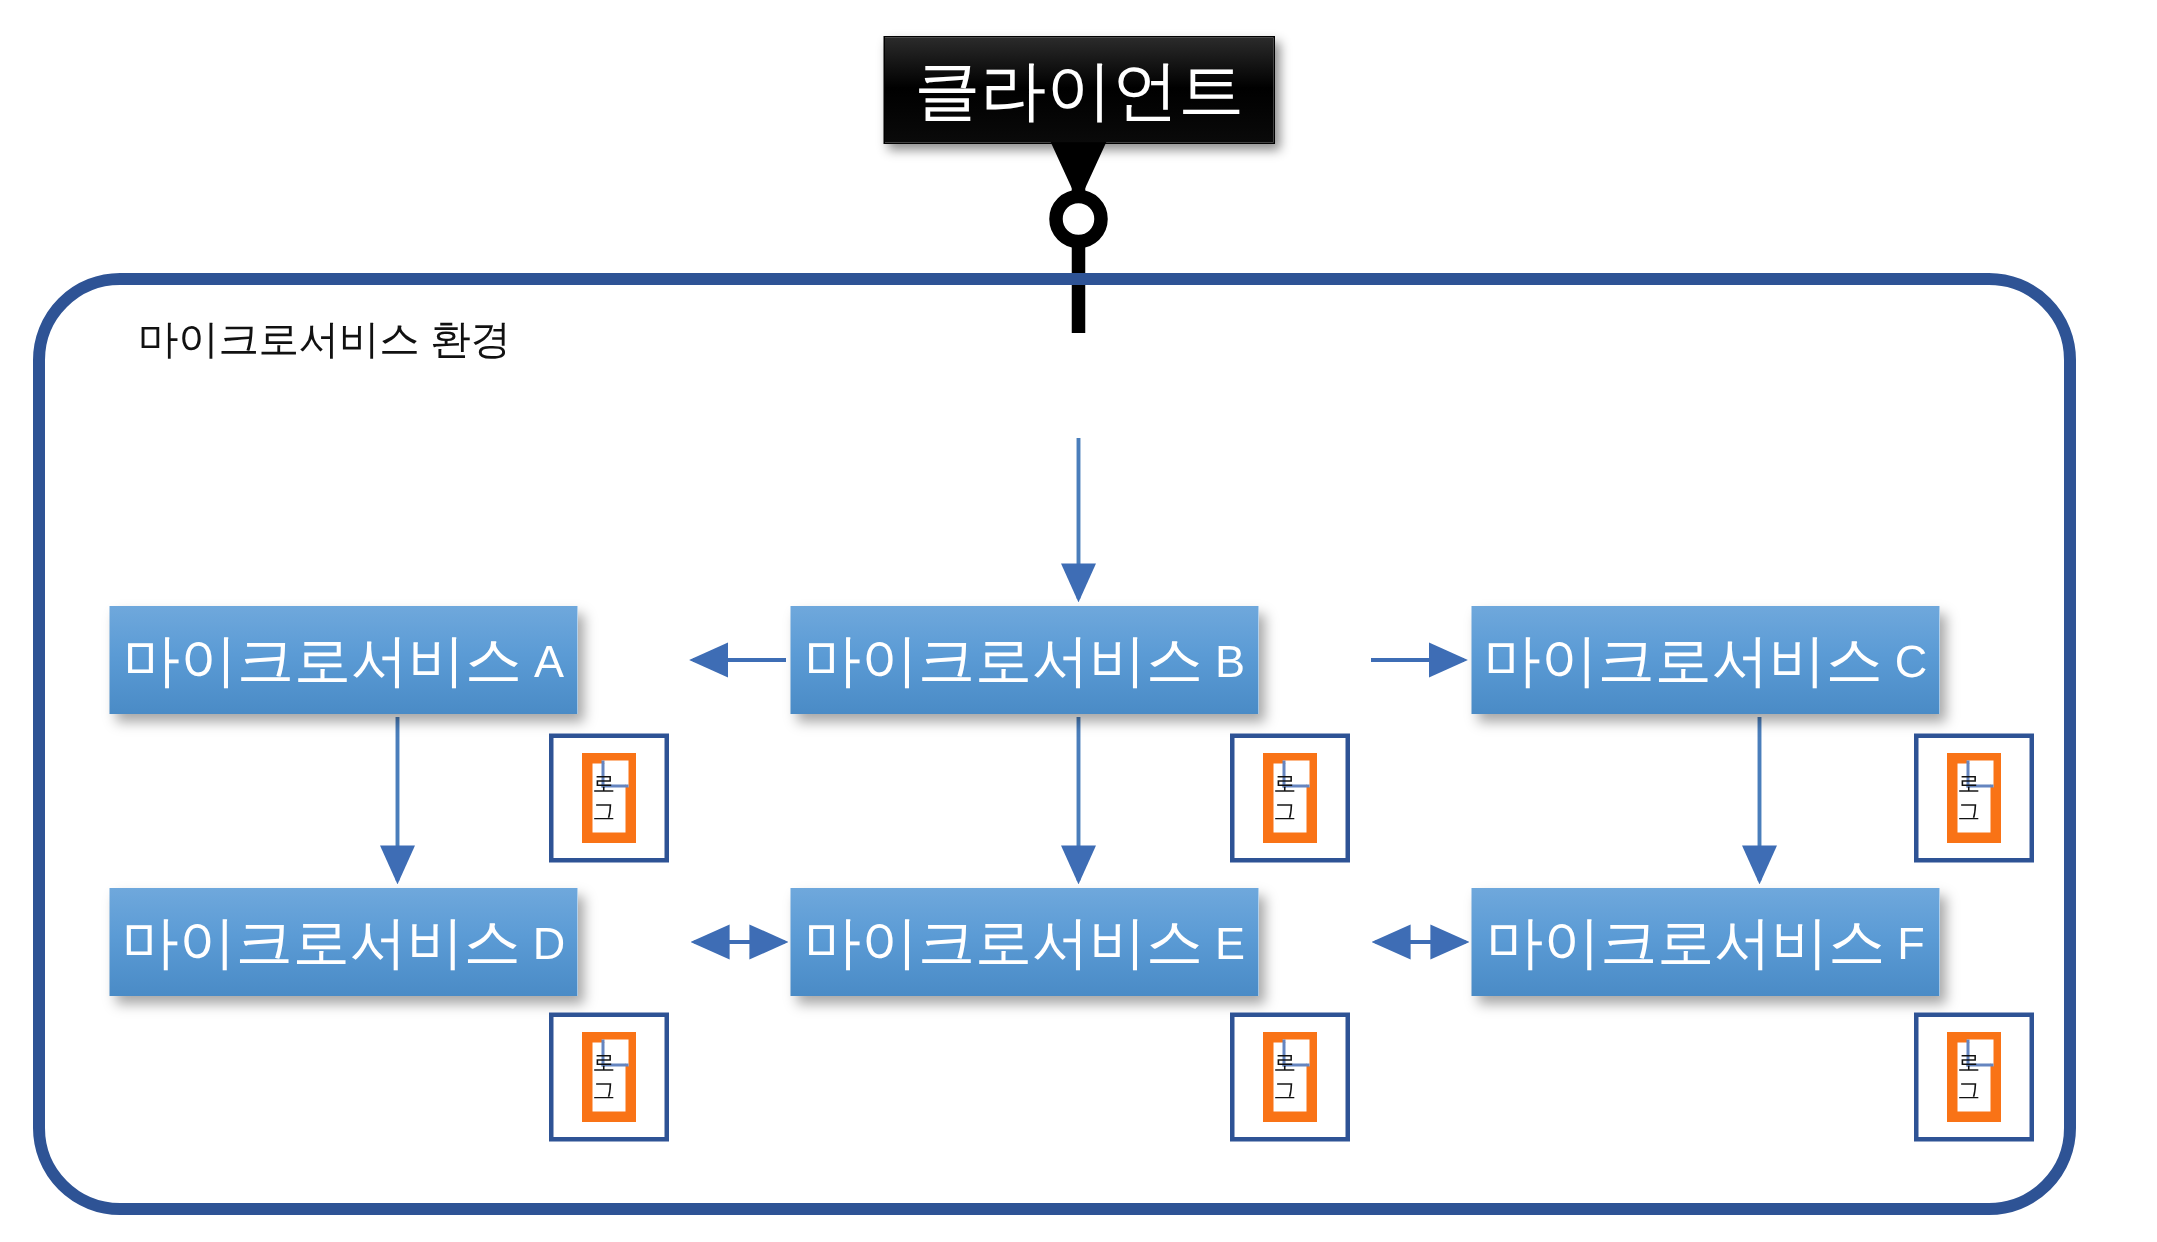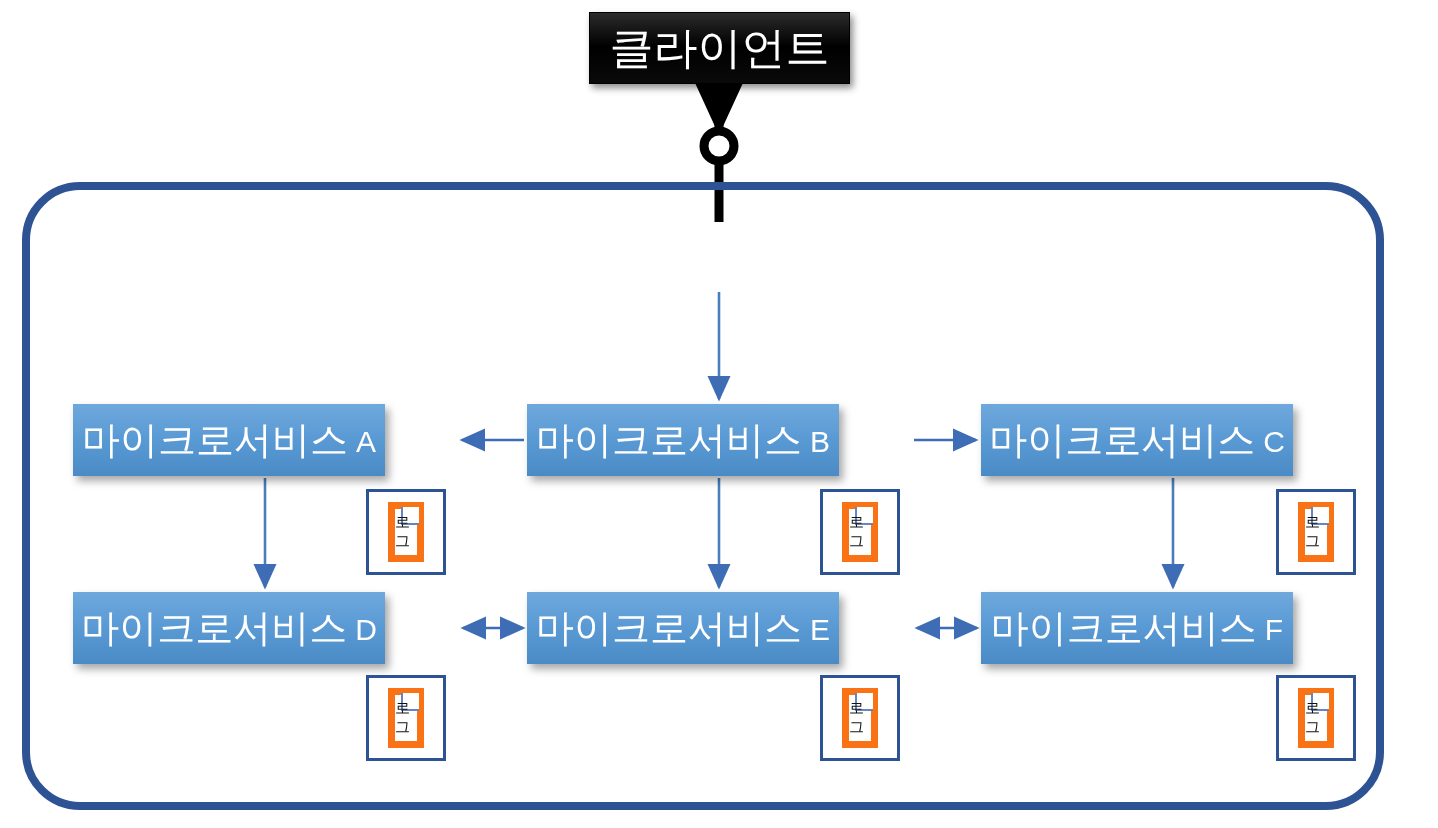--- a/index.html
+++ b/index.html
@@ -57,21 +57,21 @@
     box-sizing: border-box;
     display: flex;
     align-items: center;
     justify-content: center;
     color: #ffffff;
     white-space: nowrap;
   }
 
   .node-client {
     left: 589px;
-    top: 12px;
+    top: 24px;
     width: 261px;
     height: 72px;
     background: linear-gradient(180deg, #2b2b2b 0%, #000000 48%, #0a0a0a 100%);
     border: 1px solid #000000;
     box-shadow: 3px 4px 7px rgba(0,0,0,0.45);
     font-size: 44px;
     text-align: center;
   }
 
   .node-edge {
@@ -208,20 +208,21 @@
     <line x1="463" y1="628" x2="523" y2="628" stroke="#3E6DB5" stroke-width="2.6" marker-start="url(#arrow-blue-start)" marker-end="url(#arrow-blue-end)"></line>
 
     <line x1="917" y1="628" x2="977" y2="628" stroke="#3E6DB5" stroke-width="2.6" marker-start="url(#arrow-blue-start)" marker-end="url(#arrow-blue-end)"></line>
   </svg>
 
   <div class="node node-client">
     <span>클라이언트</span>
   </div>
 
   <div class="env-container"></div>
+  <div class="env-label">마이크로서비스 환경</div>
 
 
   <div class="node node-ms pos-a">
     <span class="ms-name">마이크로서비스</span>
     <span class="ms-letter">A</span>
   </div>
 
   <div class="node node-ms pos-b">
     <span class="ms-name">마이크로서비스</span>
     <span class="ms-letter">B</span>

